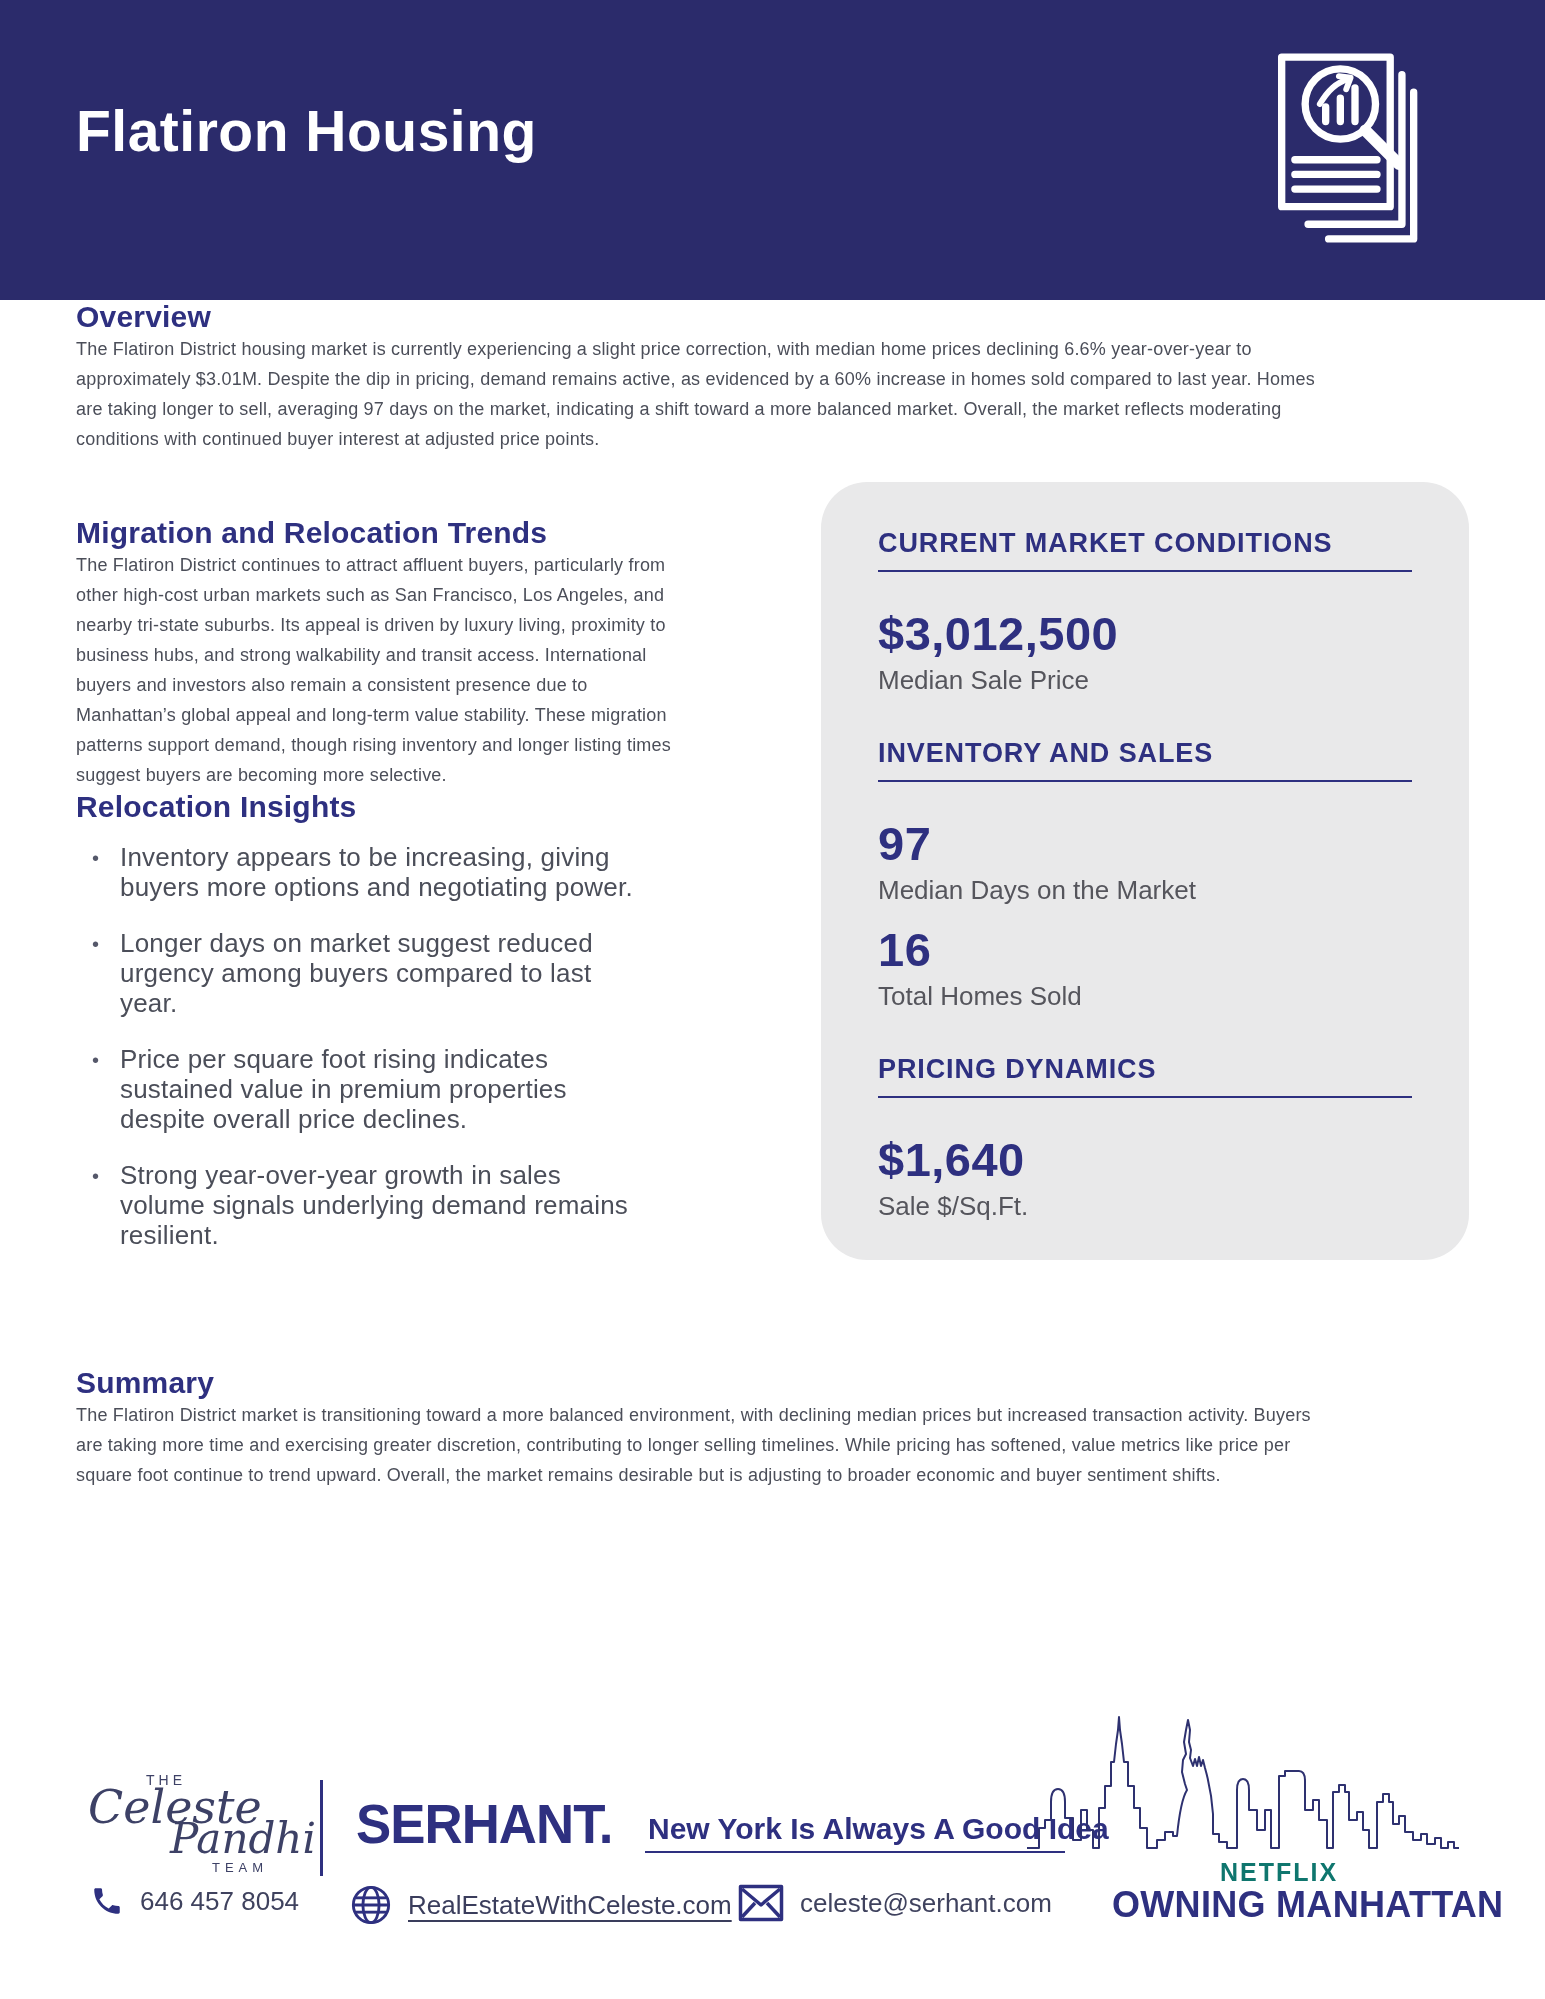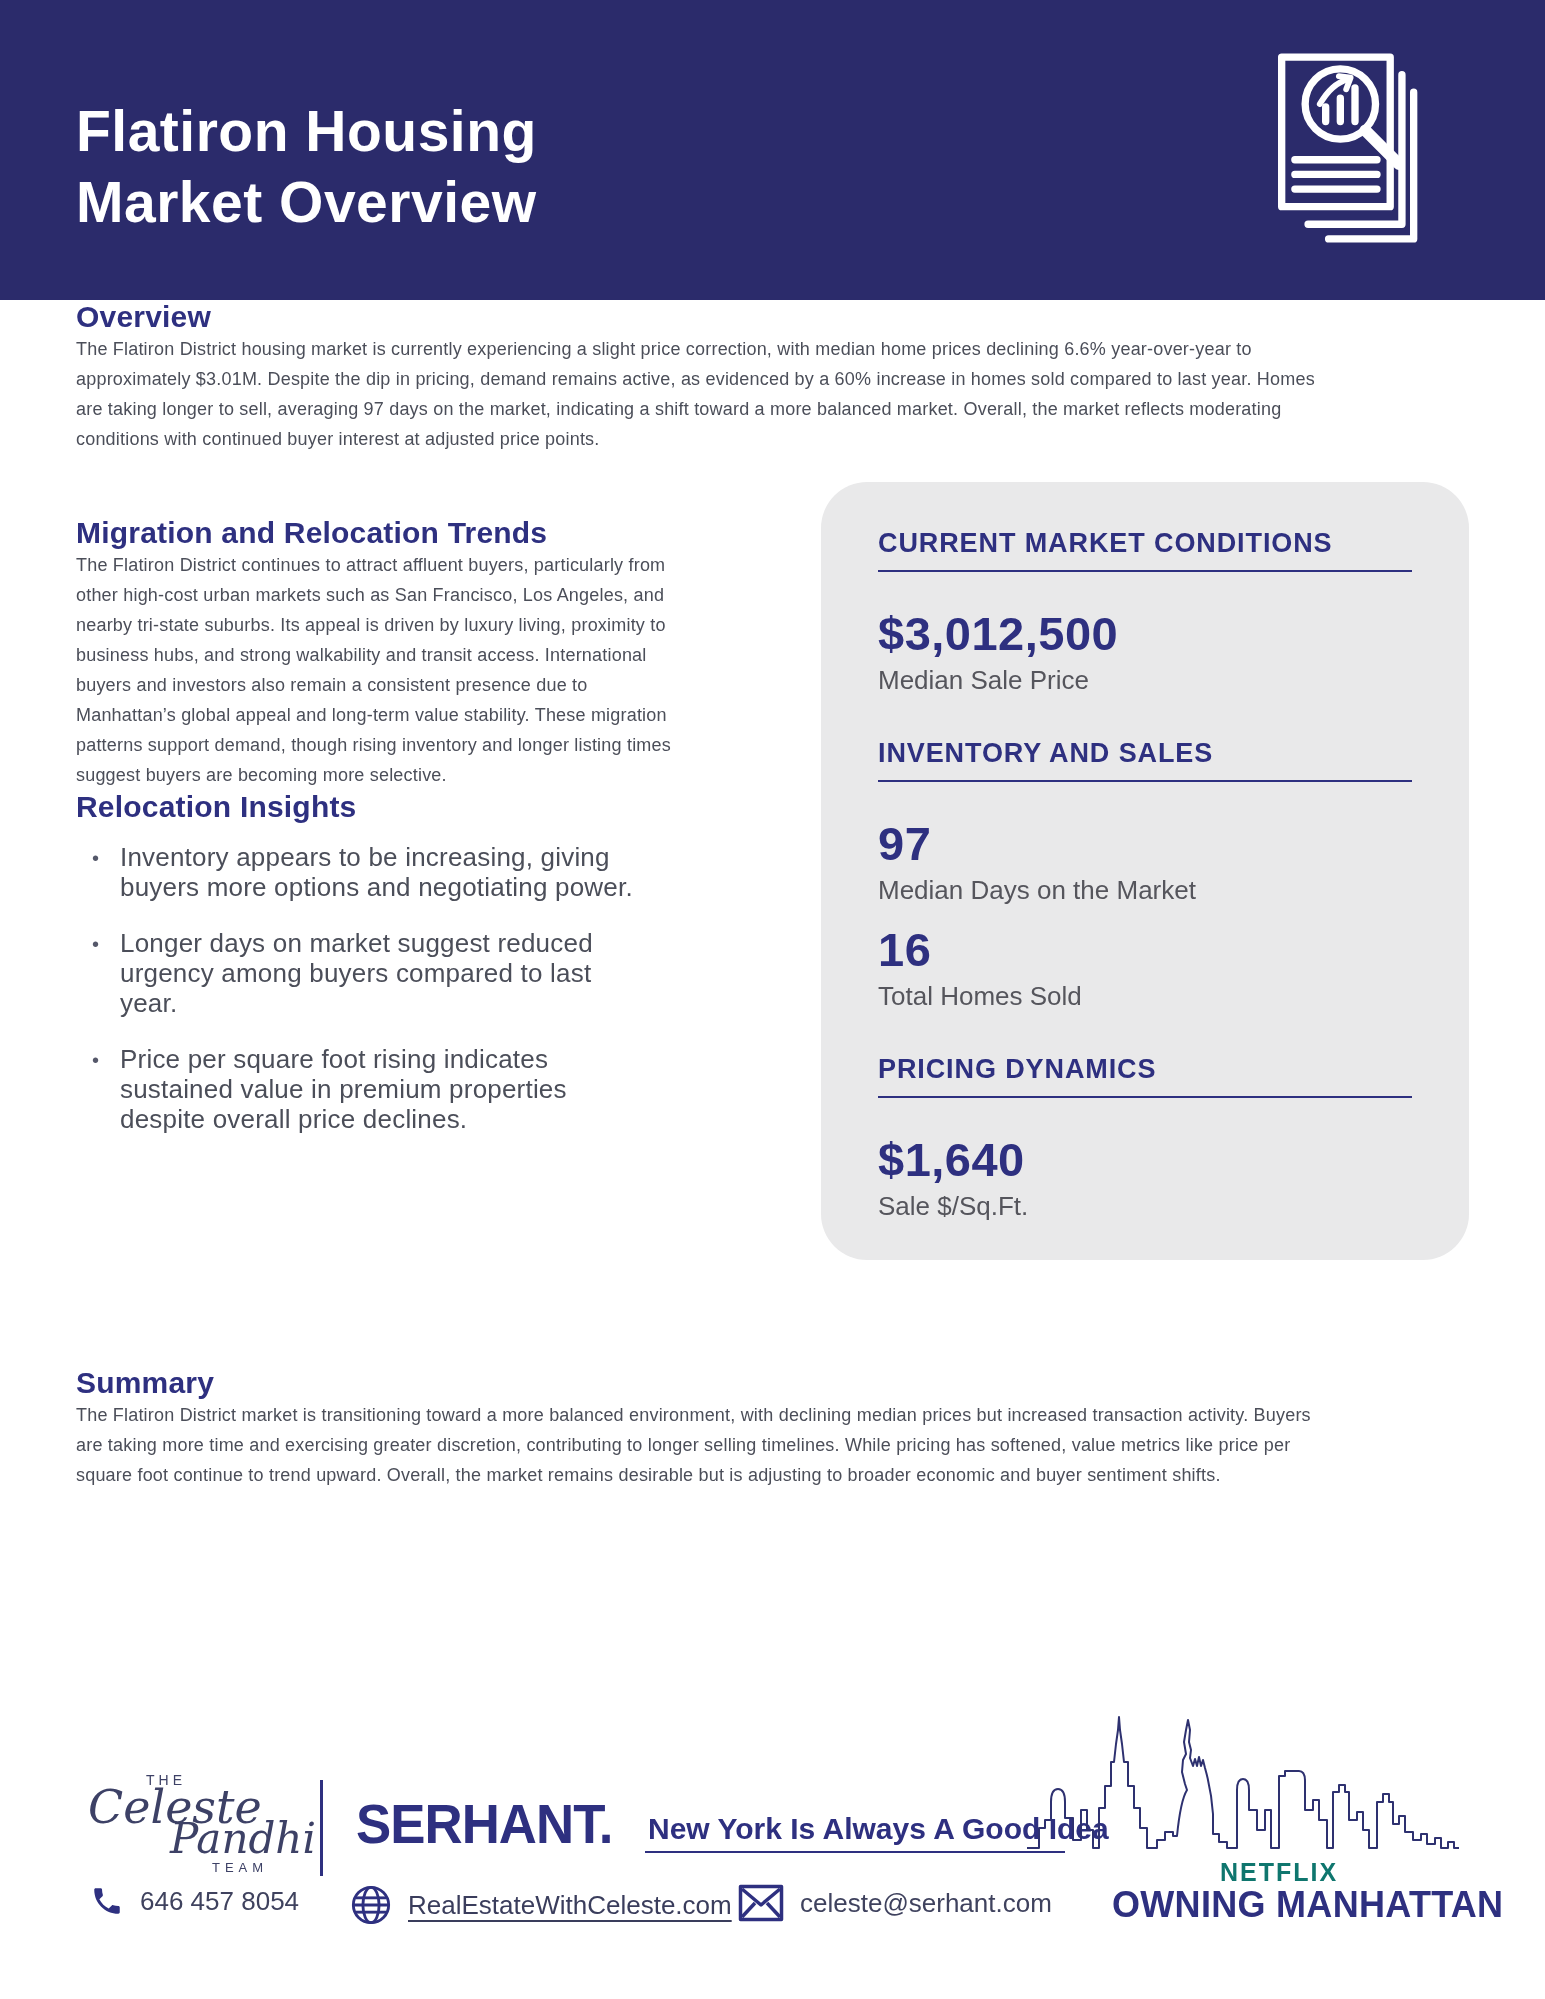--- a/index.html
+++ b/index.html
@@ -67,21 +67,20 @@
   .cicon{flex:0 0 auto;display:block;}
 </style>
 </head>
 <body>
 
 <div class="page">
 
   <div class="band">
     <h1>
       <span>Flatiron Housing</span><br>
-      <span>Market Overview</span>
     </h1>
     <svg class="doc-icon" viewBox="0 0 120 136" fill="none" stroke="#ffffff" stroke-width="5" stroke-linecap="round" stroke-linejoin="round">
       <path d="M100 30 V130 H42"></path>
       <path d="M92 18 V120 H28"></path>
       <rect x="10" y="6" width="74" height="102"></rect>
       <path d="M19 76 H75 M19 86 H75 M19 96 H75"></path>
       <circle cx="50" cy="38" r="24" fill="#2b2b6b"></circle>
       <path d="M40 50 V40 M50 50 V34 M60 50 V27"></path>
       <path d="M36 38 C42 28 47 24 55 21" stroke-width="4"></path>
       <path d="M49 19 L57 20 L54 28" stroke-width="4"></path>
@@ -98,20 +97,21 @@
 
       <div class="left-col">
         <h2 class="sec">Migration and Relocation Trends</h2>
         <p class="body p-migration">The Flatiron District continues to attract affluent buyers, particularly from other high-cost urban markets such as San Francisco, Los Angeles, and nearby tri-state suburbs. Its appeal is driven by luxury living, proximity to business hubs, and strong walkability and transit access. International buyers and investors also remain a consistent presence due to Manhattan’s global appeal and long-term value stability. These migration patterns support demand, though rising inventory and longer listing times suggest buyers are becoming more selective.</p>
 
         <h2 class="sec h-insights">Relocation Insights</h2>
         <ul class="insights">
           <li>Inventory appears to be increasing, giving buyers more options and negotiating power.</li>
           <li>Longer days on market suggest reduced urgency among buyers compared to last year.</li>
           <li>Price per square foot rising indicates sustained value in premium properties despite overall price declines.</li>
+          <li>Strong year-over-year growth in sales volume signals underlying demand remains resilient.</li>
         </ul>
       </div>
 
       <div class="card">
         <div class="card-sec">
           <div class="card-h">CURRENT MARKET CONDITIONS</div>
           <div class="val">$3,012,500</div>
           <div class="lab">Median Sale Price</div>
         </div>
         <div class="card-sec">

